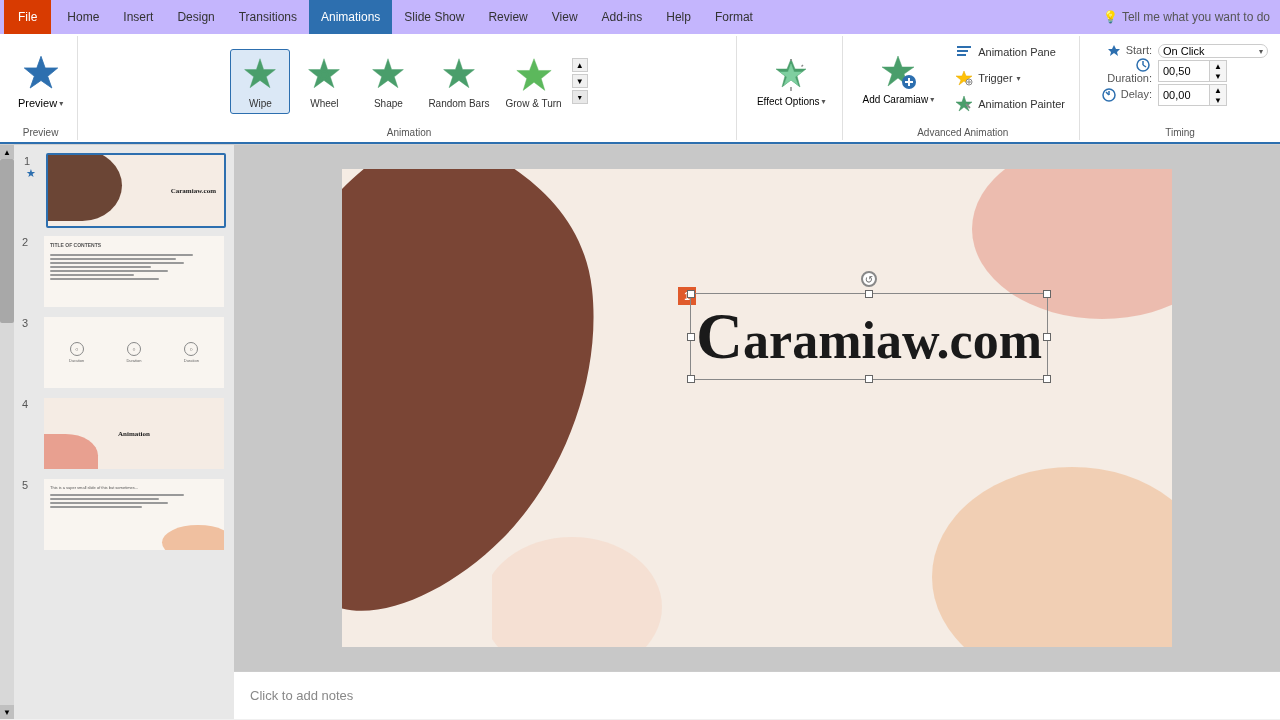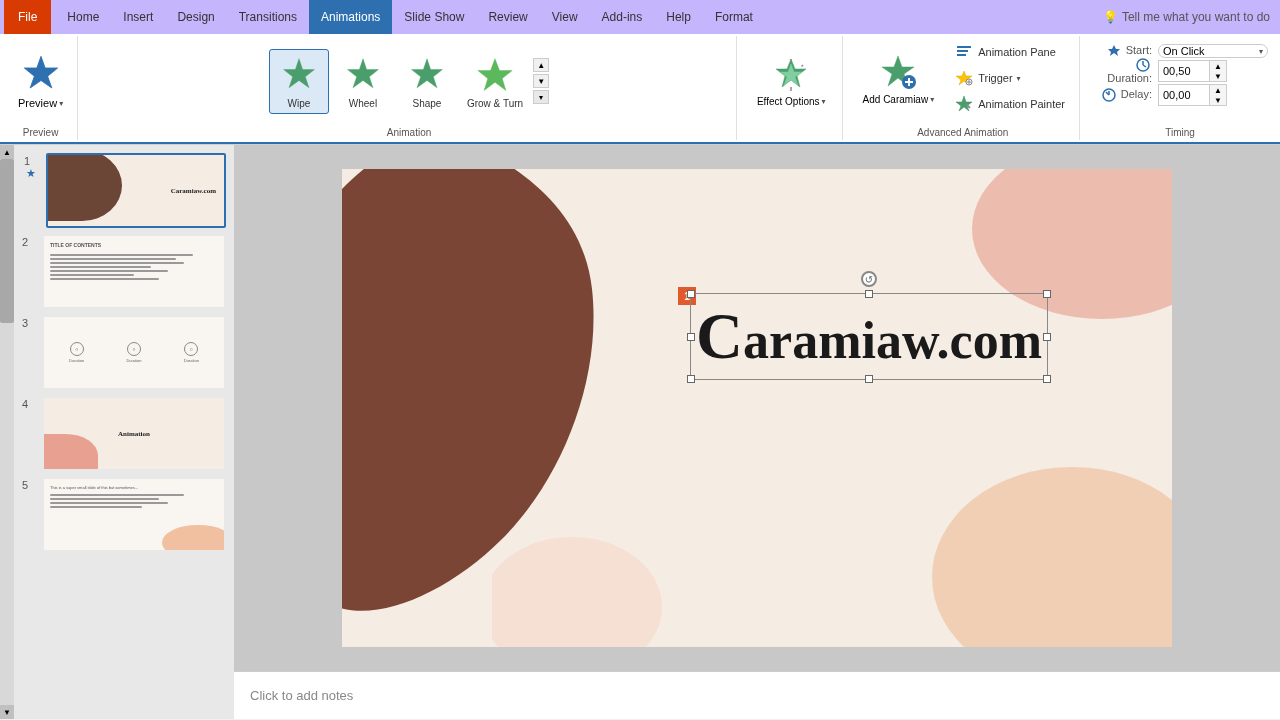--- a/index.html
+++ b/index.html
@@ -713,20 +713,28 @@
 
         <div class="anim-item">
           <div class="anim-icon">
             <svg class="star-svg" viewBox="0 0 42 42">
               <polygon points="21,3 25,15 38,15 28,23 32,35 21,27 10,35 14,23 4,15 17,15" fill="#4a9e6b" stroke="#4a9e6b" stroke-width="0.5"></polygon>
             </svg>
           </div>
           <div class="anim-label">Shape</div>
         </div>
 
+        <div class="anim-item">
+          <div class="anim-icon">
+            <svg class="star-svg" viewBox="0 0 42 42">
+              <polygon points="21,3 25,15 38,15 28,23 32,35 21,27 10,35 14,23 4,15 17,15" fill="#4a9e6b" stroke="#4a9e6b" stroke-width="0.5"></polygon>
+            </svg>
+          </div>
+          <div class="anim-label">Random Bars</div>
+        </div>
 
         <div class="anim-item">
           <div class="anim-icon grow-turn-icon">
             <svg class="star-svg" viewBox="0 0 42 42">
               <polygon points="21,3 26,16 40,16 29,25 33,38 21,29 9,38 13,25 2,16 16,16" fill="#5cb85c" stroke="#5cb85c" stroke-width="0.5"></polygon>
             </svg>
           </div>
           <div class="anim-label">Grow &amp; Turn</div>
         </div>
 

